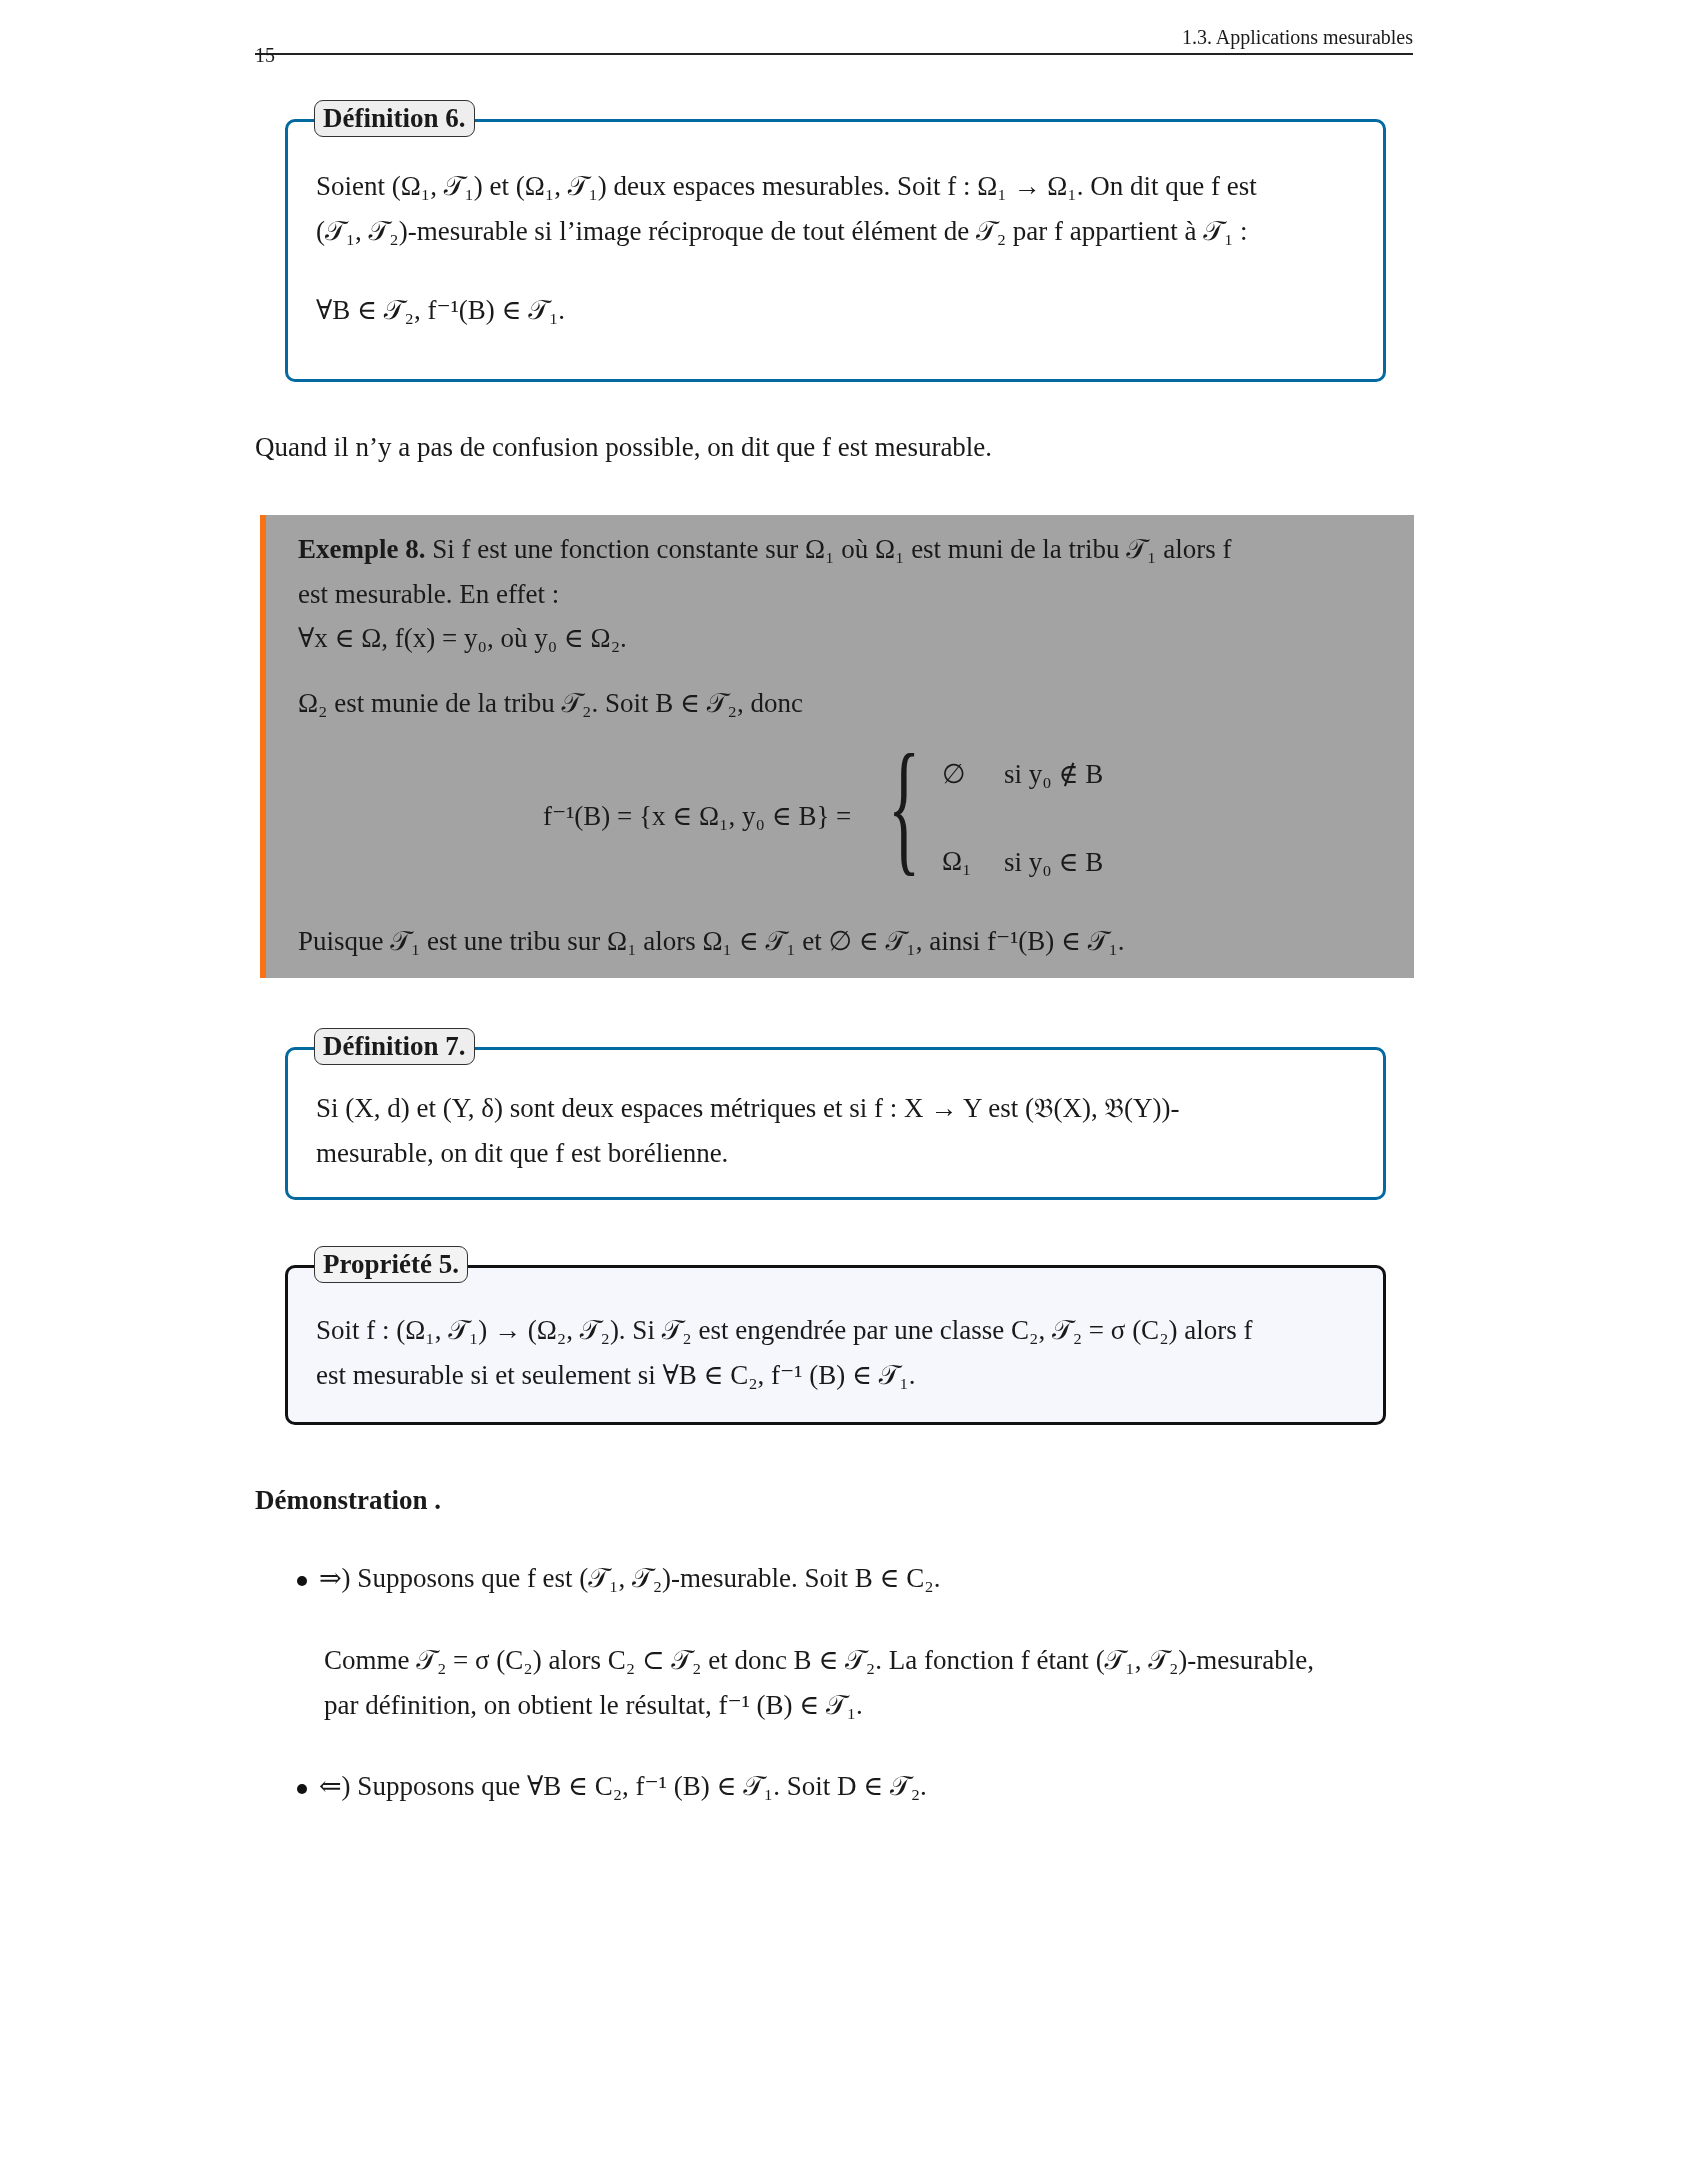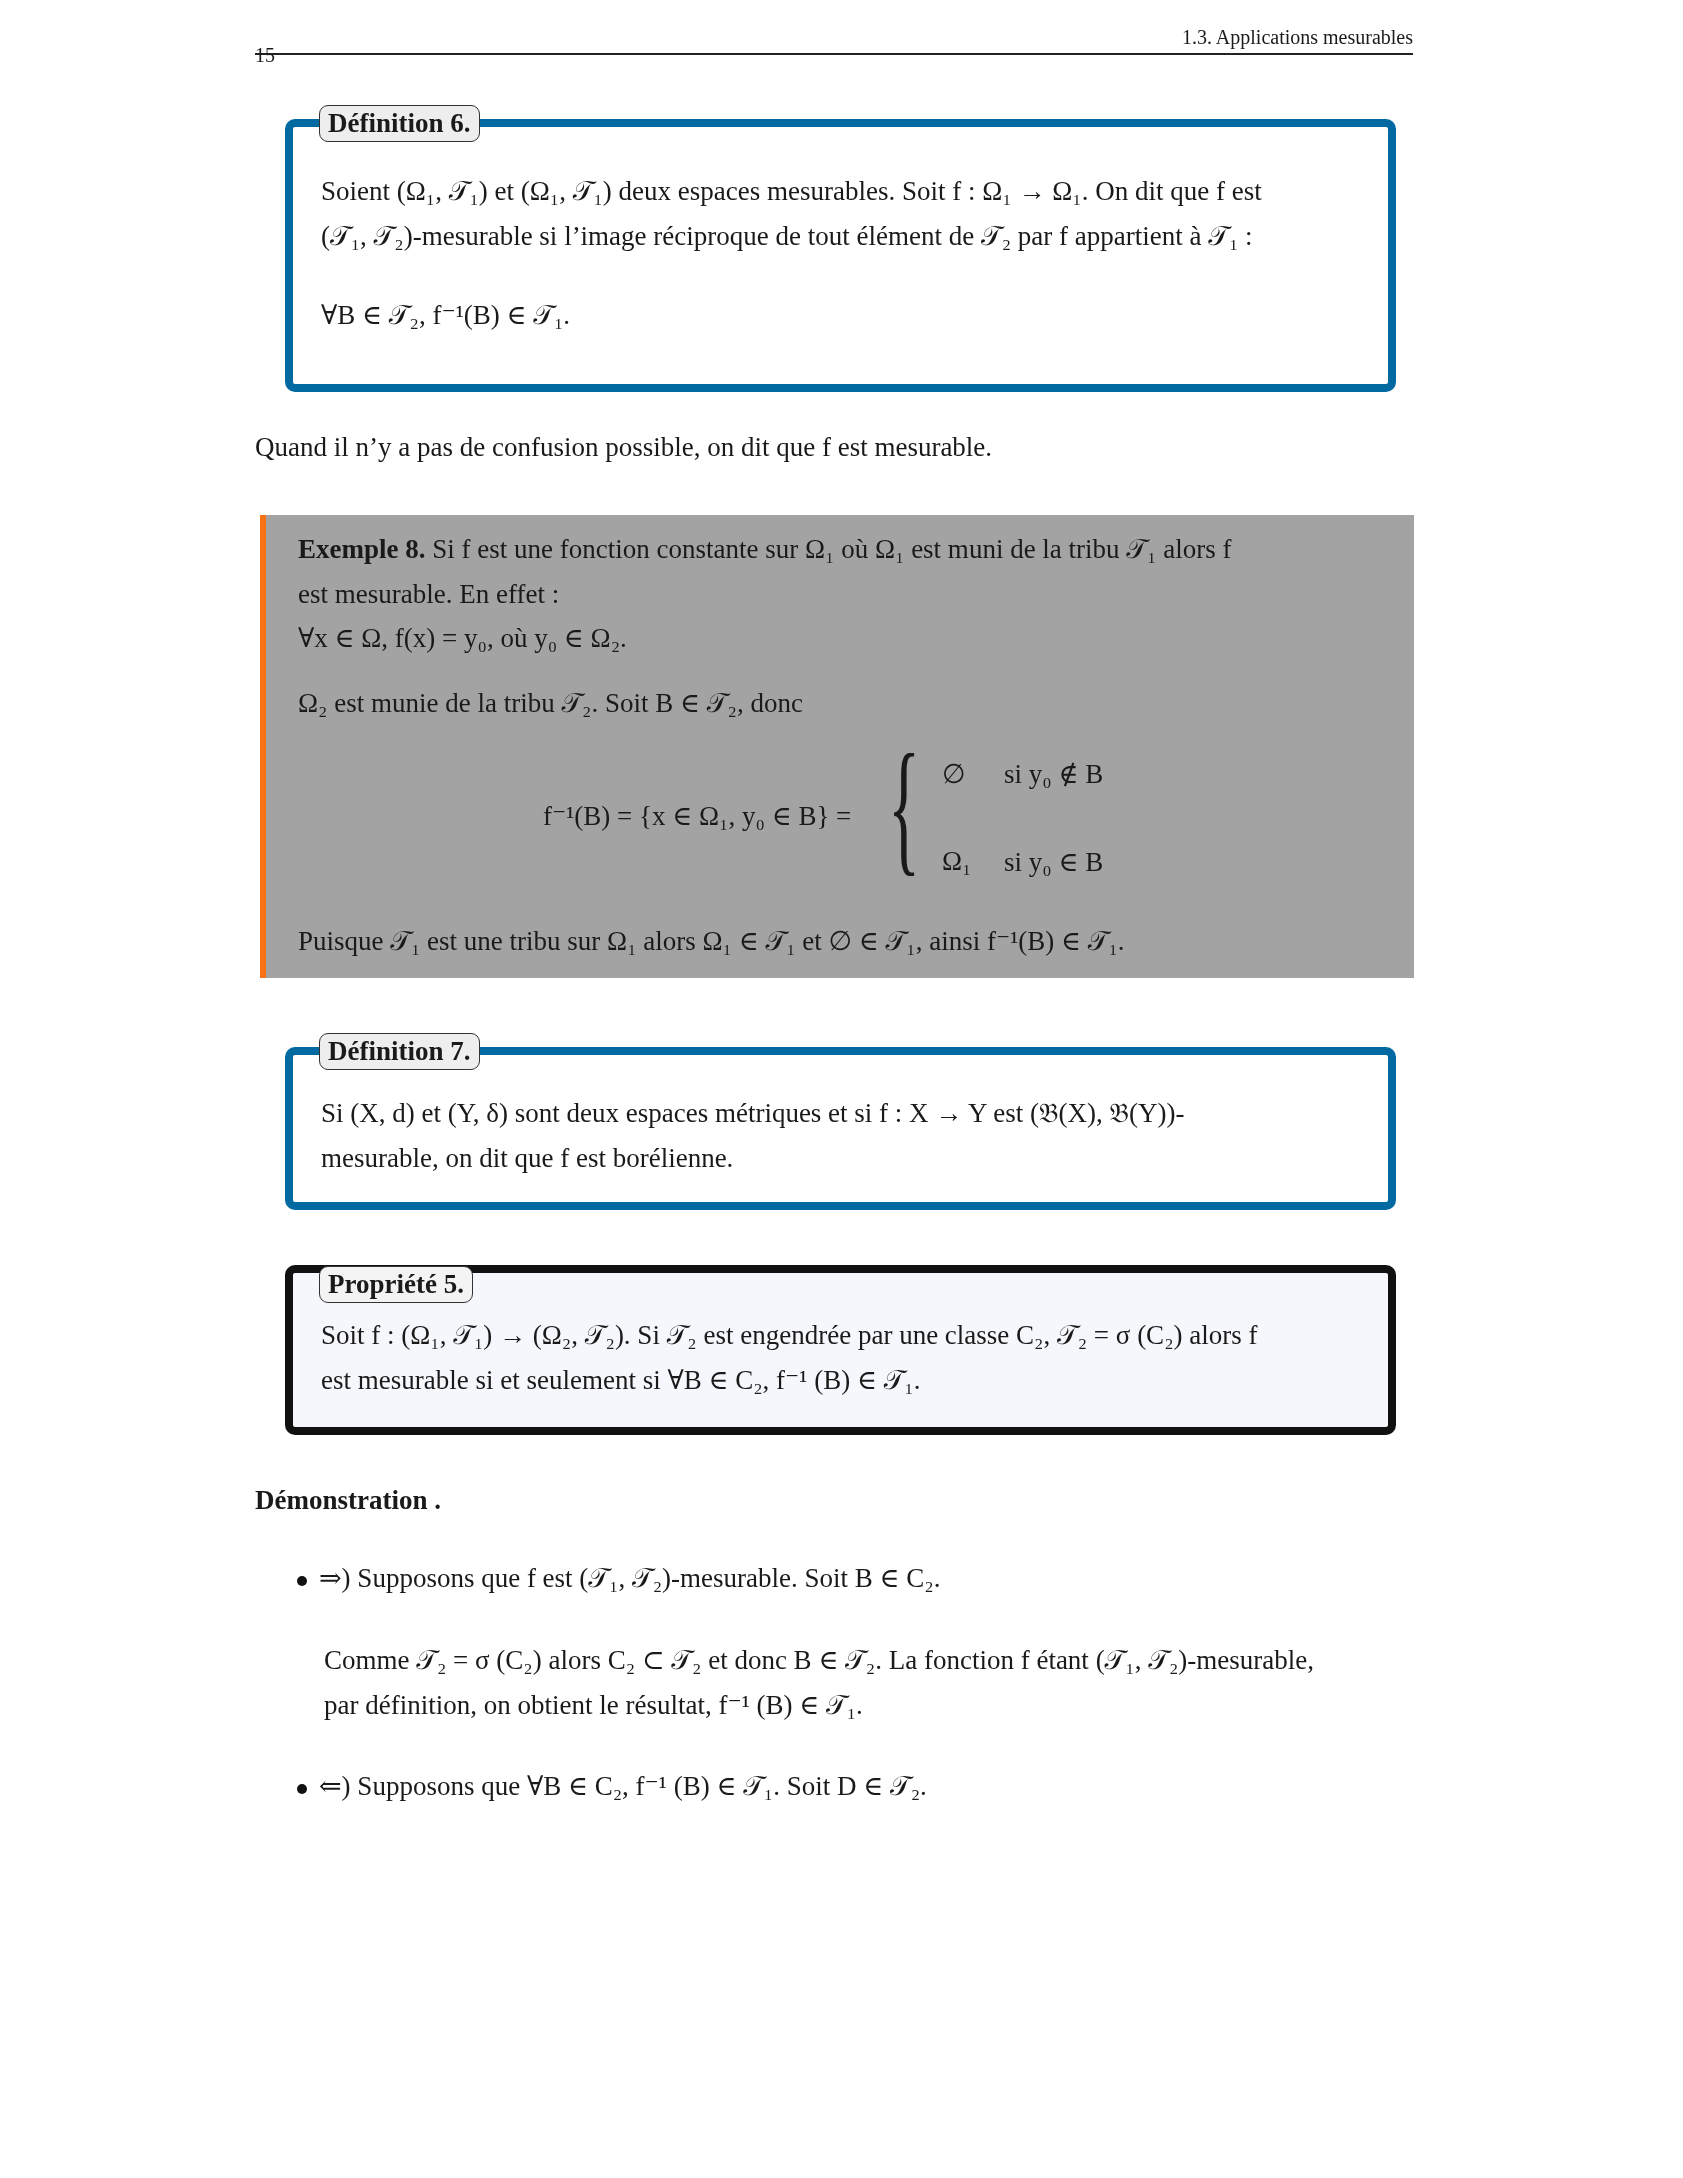--- a/index.html
+++ b/index.html
@@ -1,24 +1,24 @@
 <!DOCTYPE html>
 <html><head>
 <meta charset="utf-8">
 <style>
   html,body{margin:0;padding:0;background:#fff;}
   body{width:1683px;height:2178px;position:relative;font-family:"Liberation Serif","DejaVu Serif",serif;color:#1a1a1a;font-size:27px;}
   .abs{position:absolute;}
   .header{left:255px;top:26px;width:1158px;height:27px;border-bottom:2px solid #222;font-size:20px;}
   .header .pn{position:absolute;left:0;top:0;margin-top:18px;}
   .header .sec{position:absolute;right:0;top:0;}
-  .box{position:absolute;border:8px solid #0369a1;border-radius:10px;background:#fff;}
+  .box{position:absolute;border:3px solid #0369a1;border-radius:10px;background:#fff;}
   .box.prop{border-color:#111;background:#f6f7fd;}
   .tag{position:absolute;top:-22px;left:26px;border:1.5px solid #333;border-radius:9px;background:#eeeeee;padding:2px 8px;font-weight:bold;font-size:27px;}
-  .box.prop .tag{background:#f3f3f3;margin-top:15px;}
+  .box.prop .tag{background:#f3f3f3;}
   .btext{position:absolute;left:28px;right:24px;line-height:45px;text-align:justify;}
   .center{}
   .ex{position:absolute;left:260px;top:515px;width:1148px;height:463px;background:#a3a3a3;border-left:6px solid #f97316;}
   .ex .t{position:absolute;left:32px;right:22px;line-height:45px;}
   .brace{position:absolute;font-size:149px;line-height:149px;transform:scaleX(0.45);transform-origin:left center;}
   .bullet{position:absolute;left:297px;}
   .bullet .dot{display:inline-block;width:10px;height:10px;border-radius:50%;background:#111;margin-right:12px;vertical-align:middle;}
   .indent{position:absolute;left:324px;width:1089px;line-height:45px;text-align:justify;}
 </style>
 </head>

